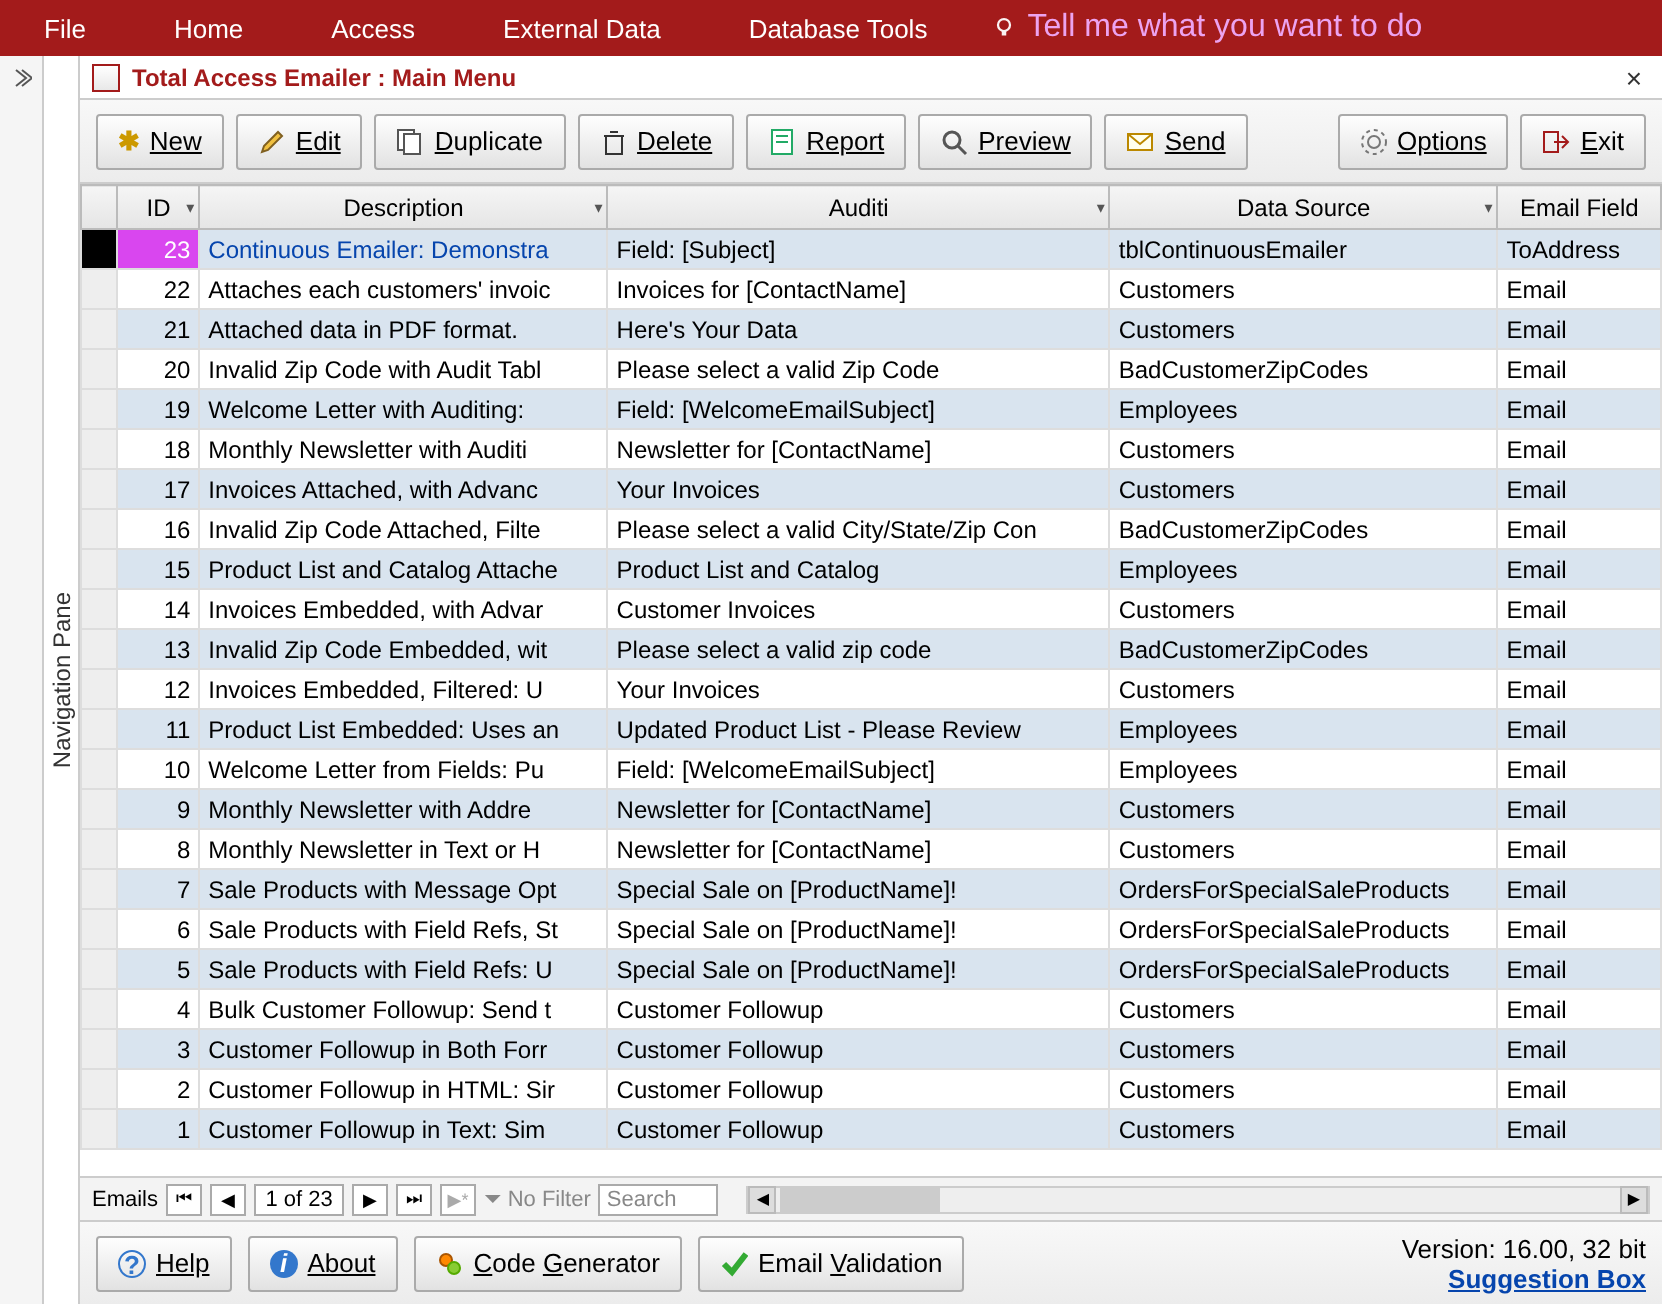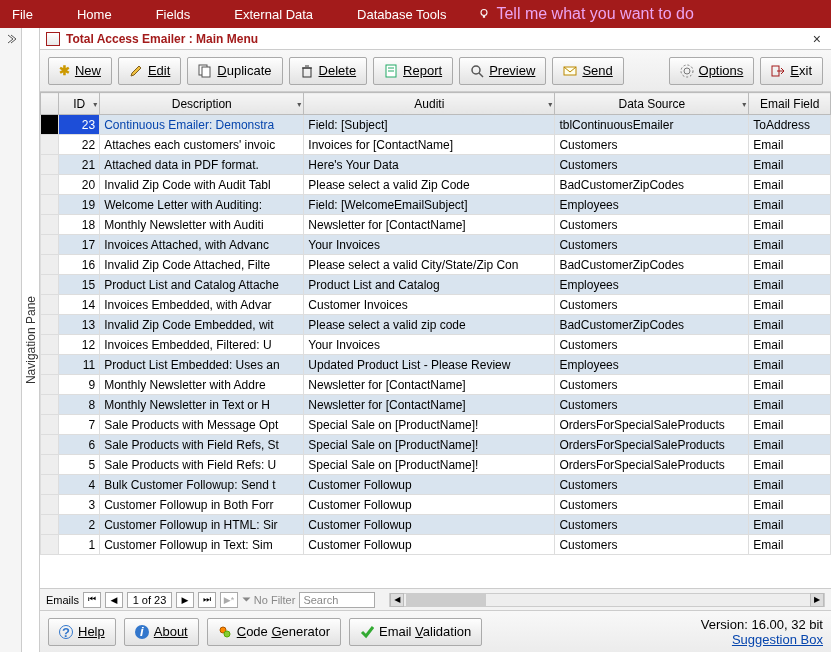--- a/index.html
+++ b/index.html
@@ -1,17 +1,17 @@
 <!DOCTYPE html>
 <html><head>
 <meta charset="utf-8">
 <style>
 * { box-sizing: border-box; margin: 0; padding: 0; }
 body { font-family: "Segoe UI", Tahoma, sans-serif; font-size: 13px; width: 831px; height: 652px; overflow: hidden; background: #fff; }
-.ribbon { background: #a31b1b; height: 28px; display: flex; align-items: center; color: #fff; padding: 0 0; gap: 20px; }
+.ribbon { background: #a31b1b; height: 28px; display: flex; align-items: center; color: #fff; padding: 0 10px; gap: 20px; }
 .ribbon-item { padding: 4px 12px; cursor: pointer; font-size: 13px; }
 .tell-me { display: flex; align-items: center; gap: 6px; color: #f0abfc; font-size: 16px; opacity: 0.95; }
 .bulb { width: 12px; height: 12px; display: inline-block; }
 .app-area { display: flex; height: 624px; }
 .nav-toggle { width: 22px; border-right: 1px solid #ccc; display: flex; align-items: flex-start; justify-content: center; padding-top: 6px; cursor: pointer; background: #f5f5f5; }
 .nav-pane { width: 18px; background: #fff; border-right: 1px solid #ccc; display: flex; align-items: center; justify-content: center; }
 .nav-pane-text { writing-mode: vertical-rl; transform: rotate(180deg); font-size: 12px; color: #333; white-space: nowrap; }
 .main { flex: 1; display: flex; flex-direction: column; }
 .tab-bar { height: 22px; border-bottom: 1px solid #ccc; display: flex; align-items: center; padding: 0 6px; justify-content: space-between; background: #fff; }
 .tab-title { display: flex; align-items: center; gap: 6px; font-size: 12px; font-weight: 600; color: #a31b1b; }
@@ -28,37 +28,37 @@
 .grid td { border: 1px solid #ddd; padding: 2px 4px; font-size: 12px; height: 20px; white-space: nowrap; overflow: hidden; text-overflow: clip; }
 .row-sel { width: 18px; background: #eee; }
 .grid tbody tr:nth-child(odd) { background: #d9e4ef; }
 .grid tbody tr:nth-child(even) { background: #fff; }
 .selected-row td:first-child { background: #000 !important; color: #fff; text-align: right; }
 .id-col { text-align: right; width: 35px; }
 .link-cell { color: #0645ad; }
 .nav-record { height: 22px; border-top: 1px solid #ccc; display: flex; align-items: center; padding: 0 6px; gap: 4px; font-size: 11px; background: #f3f3f3; }
 .nav-btn { border: 1px solid #aaa; background: #fff; width: 18px; height: 16px; display: flex; align-items: center; justify-content: center; cursor: pointer; font-size: 9px; }
 .nav-input { width: 45px; height: 16px; border: 1px solid #aaa; font-size: 11px; padding: 0 3px; text-align: center; }
-.nav-search { height: 16px; border: 1px solid #aaa; font-size: 11px; padding: 0 3px; width: 76px; color: #888; }
+.nav-search { height: 16px; border: 1px solid #aaa; font-size: 11px; padding: 0 3px; width: 60px; color: #888; }
 .h-scroll { flex: 1; height: 14px; background: #eee; border: 1px solid #ccc; position: relative; margin-left: 10px; display:flex; align-items:center; }
 .h-scroll-btn { width:14px; height:14px; background:#ddd; border:1px solid #bbb; display:flex; align-items:center; justify-content:center; font-size:8px; }
 .h-scroll-thumb { width:80px; height:12px; background:#ccc; margin-left:2px;}
 .footer { height: 42px; border-top: 1px solid #ccc; background: linear-gradient(#f8f8f8,#ececec); display: flex; align-items: center; padding: 0 8px; gap: 8px; }
 .footer-right { margin-left: auto; text-align: right; font-size: 13px; }
-.suggestion { color: #0645ad; text-decoration: underline; cursor: pointer; font-weight: 400; }
+.suggestion { color: #0645ad; text-decoration: underline; cursor: pointer; font-weight: 700; }
 .filter-off { color:#888; display:flex; align-items:center; gap:3px; }
 svg { display: block; }
 </style>
 </head>
 <body>
 
 <div class="ribbon">
   <span class="ribbon-item">File</span>
   <span class="ribbon-item">Home</span>
-  <span class="ribbon-item">Fields</span>
+  <span class="ribbon-item">Access</span>
   <span class="ribbon-item">External Data</span>
   <span class="ribbon-item">Database Tools</span>
   <span class="tell-me">
     <span class="bulb">
       <svg viewBox="0 0 16 16" width="12" height="12">
           <circle cx="8" cy="6" r="4" fill="none" stroke="#fff" stroke-width="1.5"></circle>
           <rect x="6.5" y="10" width="3" height="3" fill="#fff"></rect>
         </svg>
     </span>
     <span>Tell me what you want to do</span>
@@ -180,21 +180,21 @@
             <th><span>ID</span><span class="dd">▾</span></th>
             <th><span>Description</span><span class="dd">▾</span></th>
             <th><span>Auditi</span><span class="dd">▾</span></th>
             <th><span>Data Source</span><span class="dd">▾</span></th>
             <th><span>Email Field</span></th>
           </tr>
         </thead>
         <tbody id="grid-body">
             <tr class="selected-row">
               <td class="row-sel"></td>
-              <td class="id-col" style="background: #1d4ed8; color: rgb(255, 255, 255);">23</td>
+              <td class="id-col" style="background: #d946ef; color: rgb(255, 255, 255);">23</td>
               <td class="link-cell">Continuous Emailer: Demonstra</td>
               <td>Field: [Subject]</td>
               <td>tblContinuousEmailer</td>
               <td>ToAddress</td>
             </tr>
             <tr>
               <td class="row-sel"></td>
               <td class="id-col">22</td>
               <td>Attaches each customers' invoic</td>
               <td>Invoices for [ContactName]</td>
@@ -279,20 +279,28 @@
               <td>Invoices Embedded, Filtered: U</td>
               <td>Your Invoices</td>
               <td>Customers</td>
               <td>Email</td>
             </tr>
             <tr>
               <td class="row-sel"></td>
               <td class="id-col">11</td>
               <td>Product List Embedded: Uses an</td>
               <td>Updated Product List - Please Review</td>
+              <td>Employees</td>
+              <td>Email</td>
+            </tr>
+            <tr>
+              <td class="row-sel"></td>
+              <td class="id-col">10</td>
+              <td>Welcome Letter from Fields: Pu</td>
+              <td>Field: [WelcomeEmailSubject]</td>
               <td>Employees</td>
               <td>Email</td>
             </tr>
             <tr>
               <td class="row-sel"></td>
               <td class="id-col">9</td>
               <td>Monthly Newsletter with Addre</td>
               <td>Newsletter for [ContactName]</td>
               <td>Customers</td>
               <td>Email</td>

